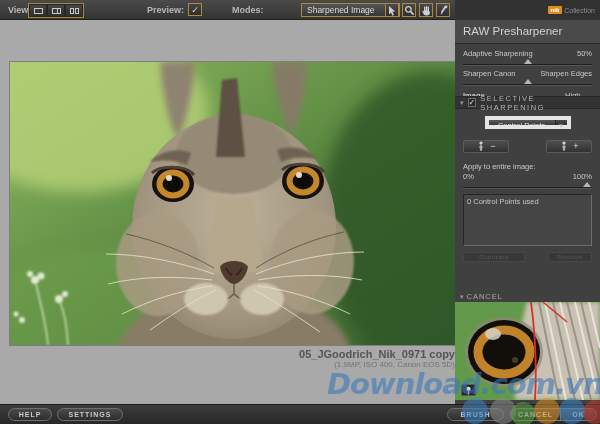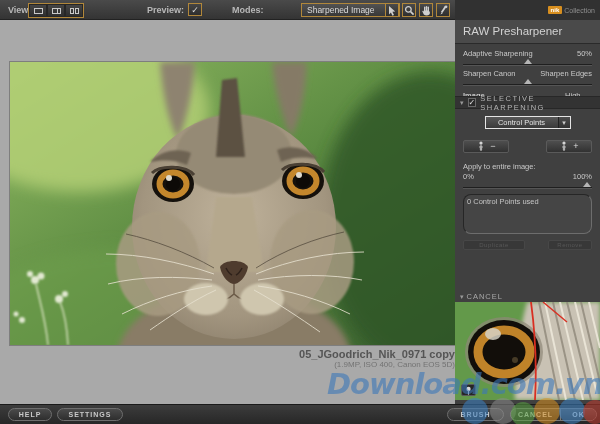--- a/index.html
+++ b/index.html
@@ -66,35 +66,35 @@
 
   .sel-header { position:absolute; left:0; top:96px; width:145px; height:13px; background:#333;
     border-top:1px solid #272727; border-bottom:1px solid #272727;
     display:flex; align-items:center; gap:4px; padding-left:5px; }
   .collapse { color:#999; font-size:7px; }
   .checkbox { width:9px; height:9px; background:#2a2a2a; border:1px solid #6a6a6a;
     color:#e0e0e0; font-size:8px; line-height:8px; text-align:center; }
   .sel-title { font-size:7.5px; letter-spacing:1.5px; color:#b5b5b5; }
 
   .sel-body { position:absolute; left:0; top:110px; width:145px; padding:4px 8px 0 8px; }
-  .cp-dd { margin:2px auto 0 auto; width:86px; height:13px; border:1px solid #e5e5e5; display:flex; }
+  .cp-dd { margin:2px auto 0 auto; width:86px; height:13px; border:4px solid #e5e5e5; display:flex; }
   .cp-dd-text { flex:1; background:linear-gradient(#585858,#3a3a3a); color:#e2e2e2;
     font-size:7.5px; line-height:11px; text-align:center; }
   .cp-dd-arrow { width:12px; background:linear-gradient(#4c4c4c,#333); border-left:1px solid #222;
     color:#ccc; font-size:7px; line-height:11px; text-align:center; }
   .cp-btn-row { display:flex; justify-content:space-between; margin-top:11px; }
   .cp-btn { width:46px; height:13px; background:linear-gradient(#4e4e4e,#323232);
     border:1px solid #5a5a5a; border-radius:2px; display:flex; align-items:center; justify-content:center; gap:4px;
     color:#ddd; font-size:9px; line-height:9px; }
   .apply-label { margin-top:9px; font-size:7.5px; color:#c9c9c9; text-align:left; }
   .range-row { display:flex; justify-content:space-between; font-size:7.5px; color:#c9c9c9; margin-top:1px; }
-  .cp-list { margin-top:4px; height:40px; background:#454545;
+  .cp-list { margin-top:4px; height:52px; background:#454545;
     border-top:1px solid #262626; border-left:1px solid #262626;
     border-bottom:1px solid #6d6d6d; border-right:1px solid #6d6d6d;
-    font-size:7.5px; color:#c5c5c5; text-align:left; padding:2px 3px;border-radius:8px; }
+    font-size:7.5px; color:#c5c5c5; text-align:left; padding:2px 3px; }
   .dis-row { display:flex; justify-content:space-between; margin-top:6px; }
   .dis-btn { height:10px; background:#383838; border:1px solid #474747; border-radius:2px;
     color:#575757; font-size:6px; line-height:8px; text-align:center; letter-spacing:.5px; }
   .dis-btn.w1 { width:62px; } .dis-btn.w2 { width:44px; }
 
   .loupe-header { position:absolute; left:0; top:291px; width:145px; height:11px;
     display:flex; align-items:center; gap:3px; padding-left:5px; }
   .loupe-title { font-size:7.5px; letter-spacing:1px; color:#a8a8a8; }
   .loupe-img { position:absolute; left:0; top:302px; width:145px; height:98px; overflow:hidden; }
   .pin-btn { position:absolute; left:6px; top:384px; width:15px; height:12px; background:#262626;

